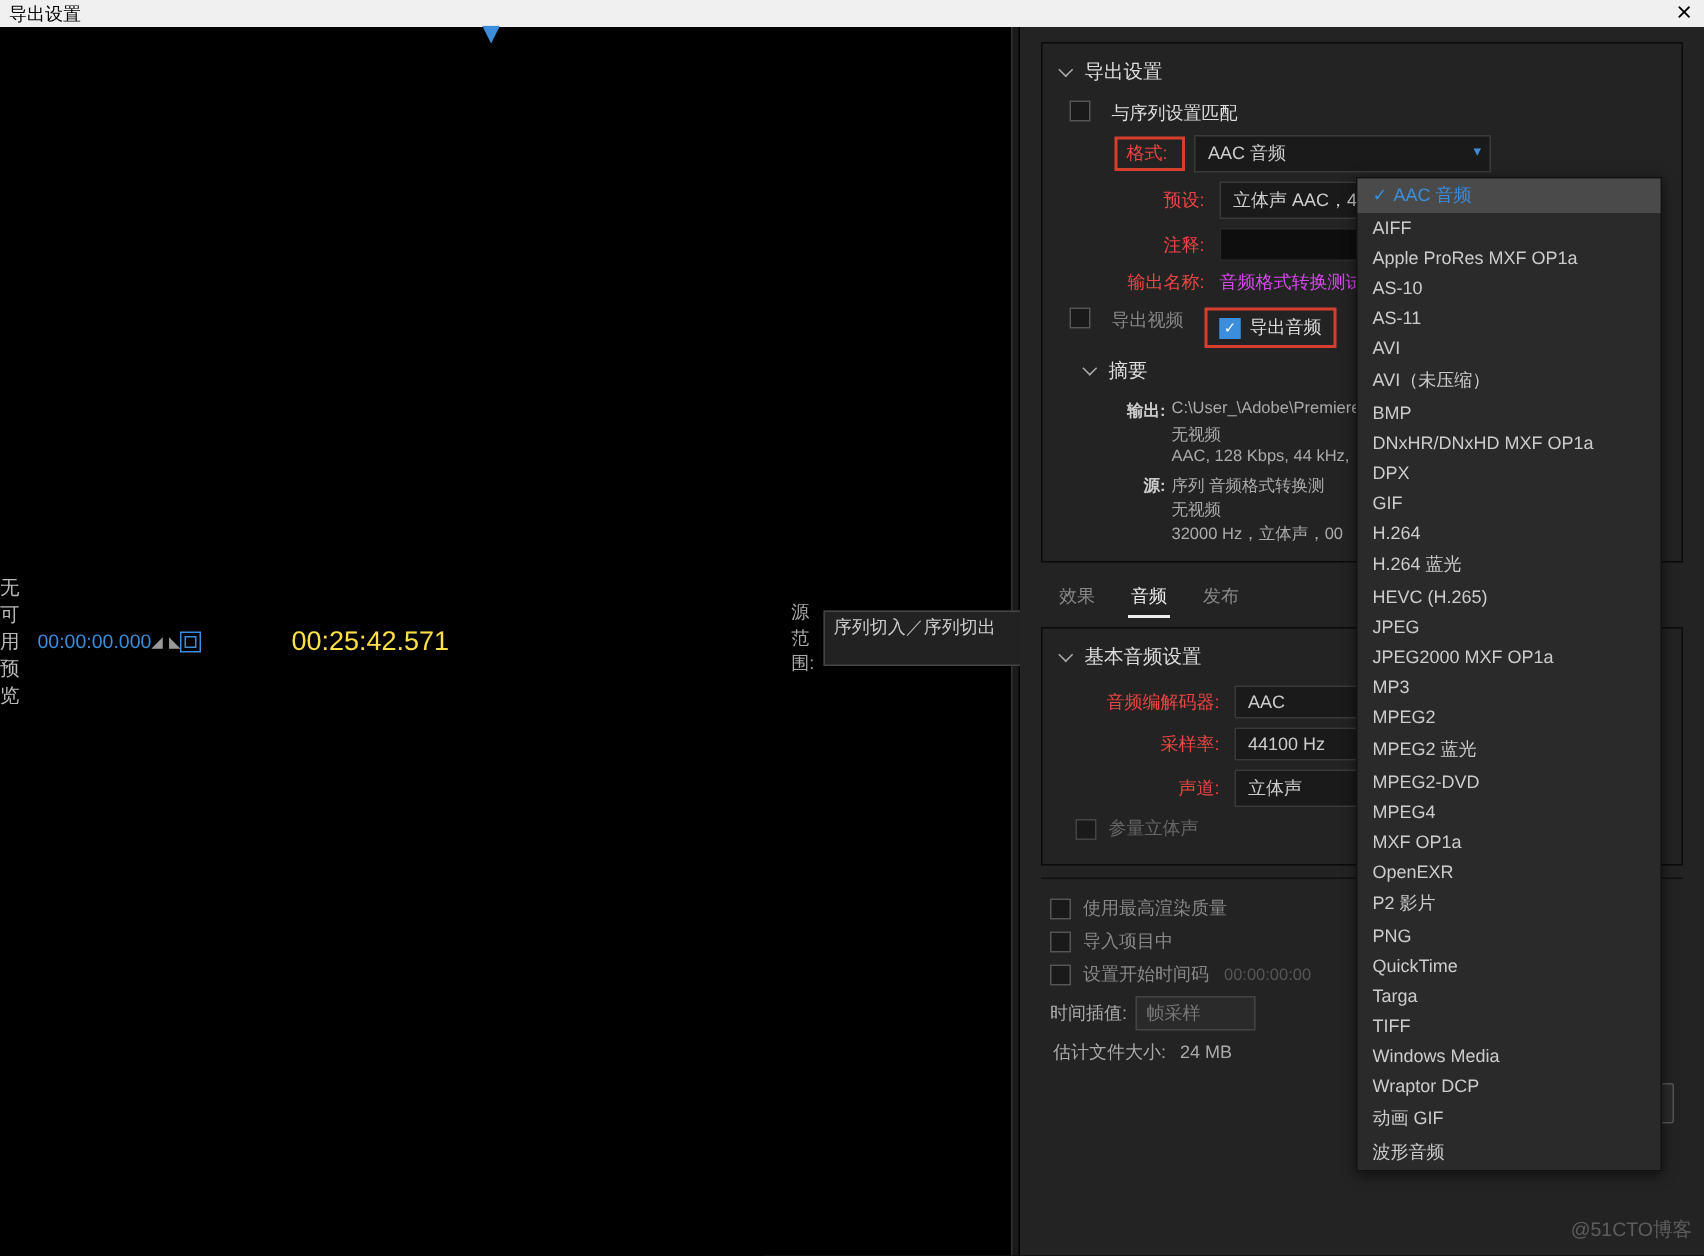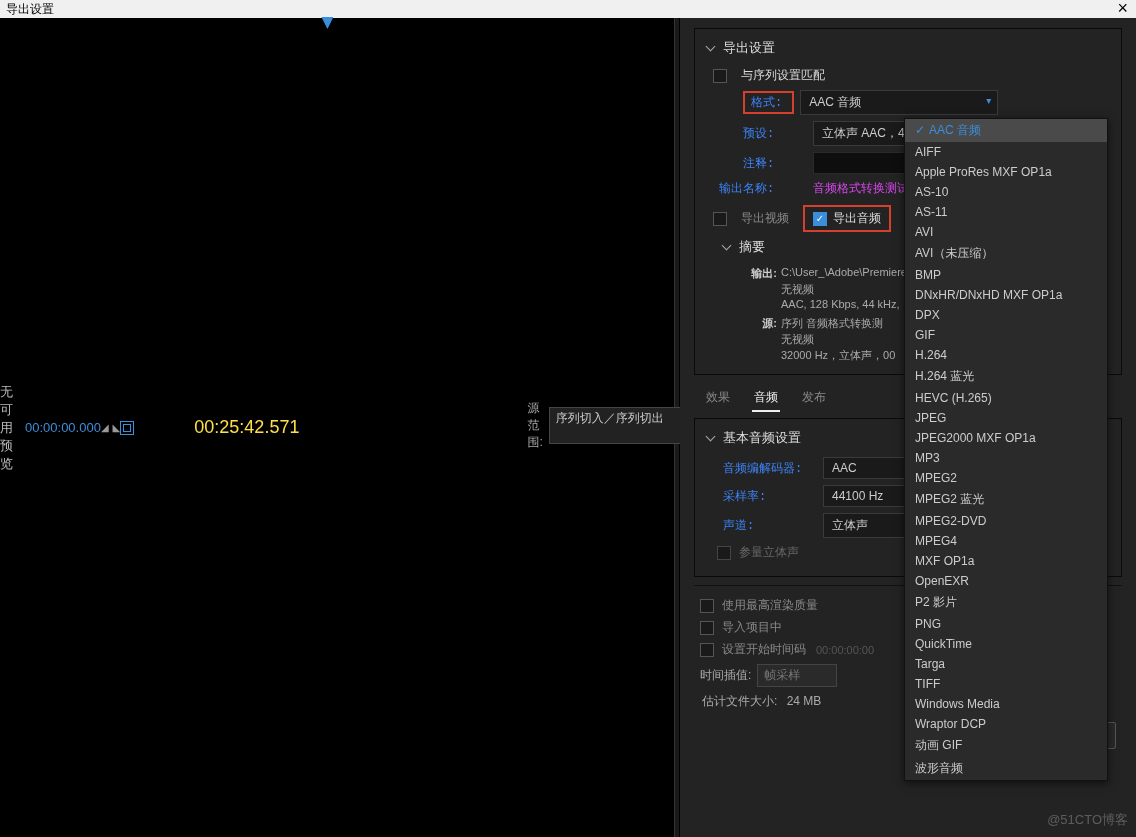--- a/index.html
+++ b/index.html
@@ -28,29 +28,29 @@
 .divider { width: 6px; background: #1a1a1a; border-left: 1px solid #333; border-right: 1px solid #000; }
 
 .right { flex: 1; background: #232323; padding: 10px 14px 0 14px; overflow: hidden; position: relative; }
 
 .section { border: 1px solid #0a0a0a; background: #232323; padding: 10px 12px 10px 12px; margin-bottom: 8px; }
 .sec-header { display: flex; align-items: center; gap: 6px; margin-bottom: 10px; color: #ddd; font-size: 13px; }
 .chevron { width: 10px; height: 10px; transform: rotate(0deg); display: inline-block; }
 .chevron::before { content: ""; display: block; width: 6px; height: 6px; border-right: 1.5px solid #aaa; border-bottom: 1.5px solid #aaa; transform: rotate(45deg); }
 
 .form-row { display: flex; align-items: center; margin: 6px 0 6px 16px; gap: 6px; }
-.form-row label { width: 60px; color: #3b82f6; margin-right: 4px; font-family: Liberation Mono, monospace; }
+.form-row label { width: 60px; text-align: right; color: #ef4444; margin-right: 4px; }
 .select { background: #1a1a1a; border: 1px solid #3a3a3a; color: #ccc; padding: 3px 24px 3px 8px; font-size: 12px; position: relative; min-width: 198px; }
 .select .chev { position: absolute; right: 6px; top: 4px; color: #3a8edb; font-size: 10px; }
 .input-text { background: #0e0e0e; border: 1px solid #2a2a2a; min-width: 198px; height: 22px; }
 
 .redbox { border: 2px solid #d43f2e; padding: 1px 2px; }
 .redbox-inner { padding: 2px 4px; }
 
-.checkrow { display: flex; align-items: center; gap: 14px; margin: 8px 0 4px 16px; }
+.checkrow { display: flex; align-items: flex-start; gap: 14px; margin: 8px 0 4px 16px; }
 .checkbox { width: 14px; height: 14px; border: 1px solid #555; background: #1a1a1a; display: inline-flex; align-items: center; justify-content: center; }
 .checkbox.checked { background: #3a8edb; border-color: #3a8edb; color: #fff; font-size: 10px; }
 .check-label { color: #888; }
 .check-label.active { color: #ddd; }
 
 .summary { margin: 6px 0 0 20px; font-size: 12px; color: #aaa; }
 .summary .sec-header { margin-left: -4px; }
 .summary-row { display: flex; gap: 4px; margin: 1px 0 1px 18px; font-size: 11px; }
 .summary-row .lbl { font-weight: bold; color: #ccc; width: 32px; text-align: right; }
 .summary-row .val { color: #aaa; }

